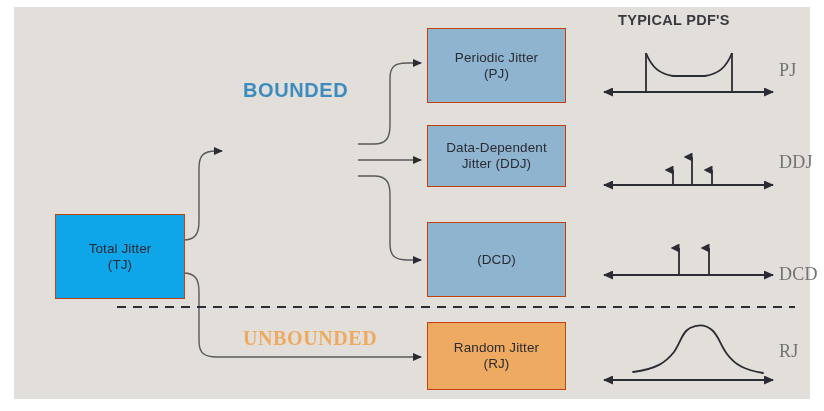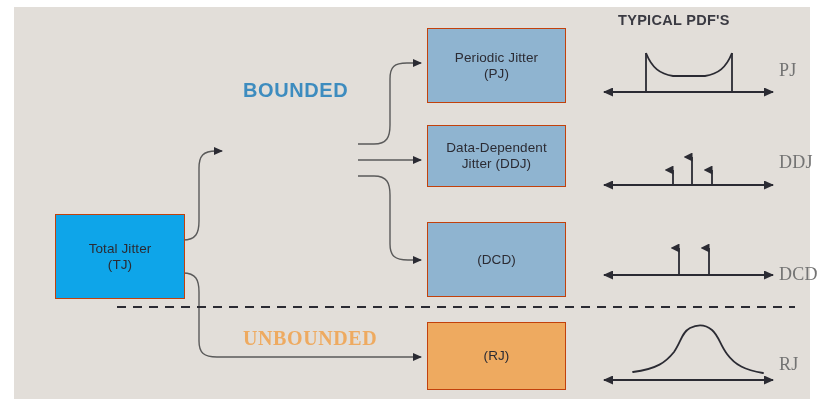--- a/index.html
+++ b/index.html
@@ -94,21 +94,21 @@
 
   <div class="heading" style="left:618px;top:12px;">TYPICAL PDF'S</div>
 
   <div class="kicker bounded" style="left:243px;top:79px;">BOUNDED</div>
 
   <div class="kicker unbounded" style="left:243px;top:327px;font-family:Liberation Serif, serif;">UNBOUNDED</div>
 
   <div class="pdflabel" style="left:779px;top:60px;">PJ</div>
   <div class="pdflabel" style="left:779px;top:152px;">DDJ</div>
   <div class="pdflabel" style="left:779px;top:243px;margin-top:21px;">DCD</div>
-  <div class="pdflabel" style="left:779px;top:354px;text-align:right;">RJ</div>
+  <div class="pdflabel" style="left:779px;top:341px;text-align:right;">RJ</div>
 
   <div class="node white" style="left:36px;top:214px;width:130px;height:85px;">
     <span>Total Jitter</span>
     <span>(TJ)</span>
   </div>
 
 
   <div class="node blue" style="left:427px;top:28px;width:139px;height:75px;">
     <span>Periodic Jitter</span>
     <span>(PJ)</span>
@@ -117,15 +117,16 @@
   <div class="node blue" style="left:427px;top:125px;width:139px;height:62px;">
     <span>Data-Dependent</span>
     <span>Jitter (DDJ)</span>
   </div>
 
   <div class="node blue" style="left:427px;top:222px;width:139px;height:75px;">
     <span>(DCD)</span>
   </div>
 
   <div class="node orange" style="left:427px;top:322px;width:139px;height:68px;">
+    <span>Random Jitter</span>
     <span>(RJ)</span>
   </div>
 </div>
 
 </body></html>

